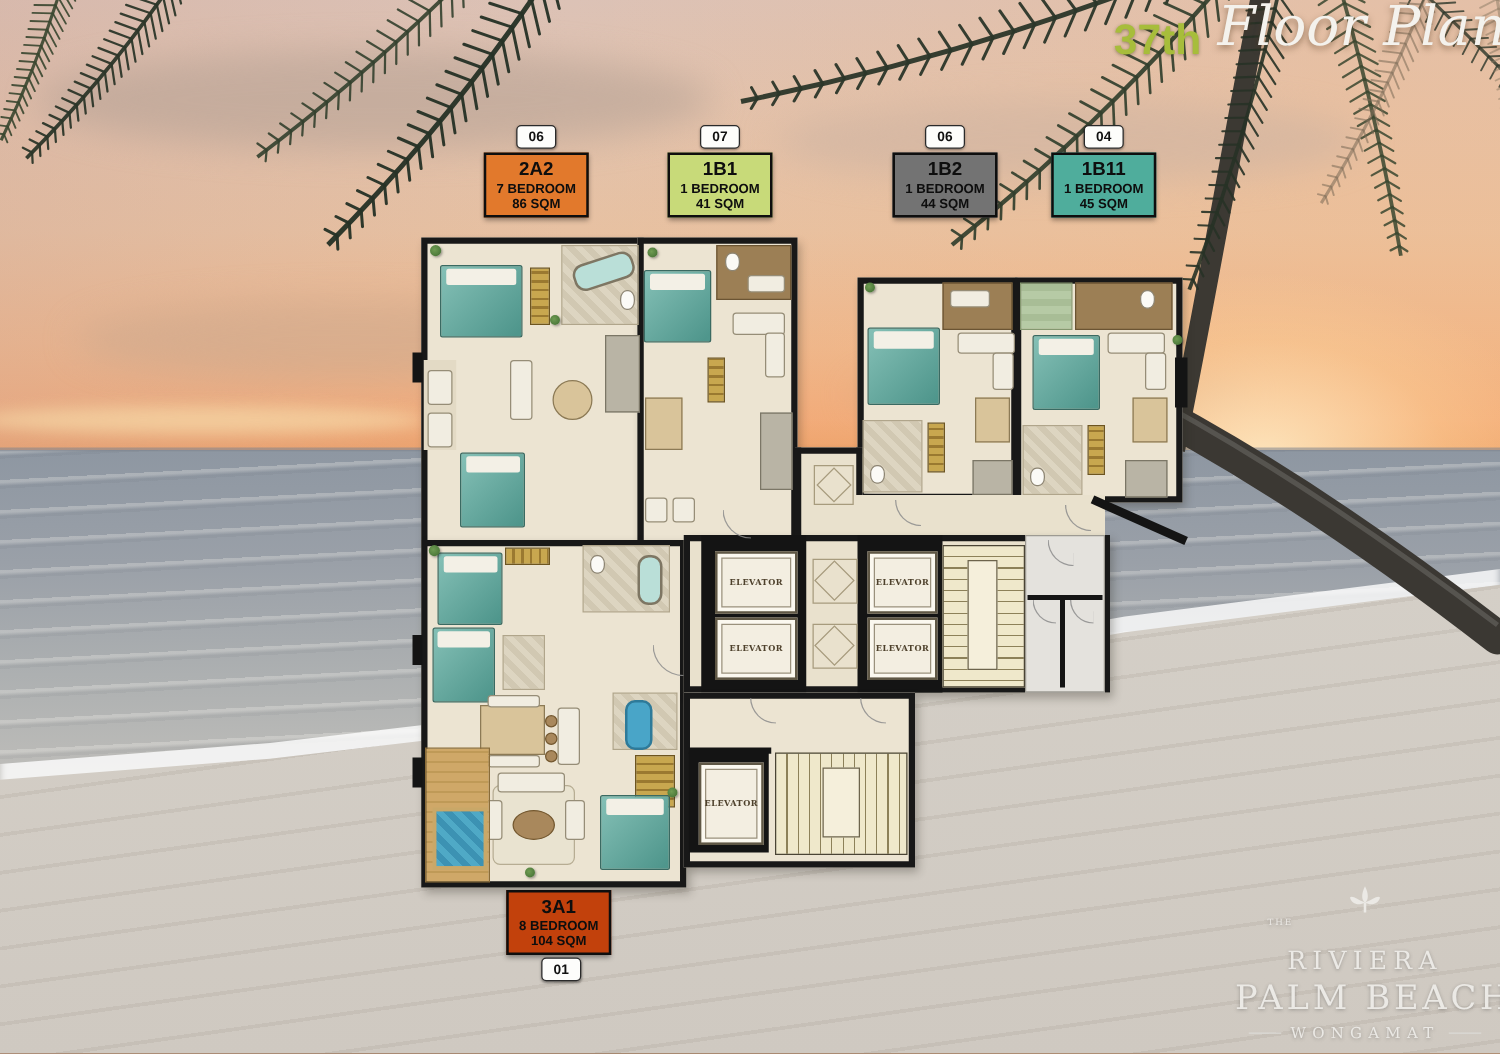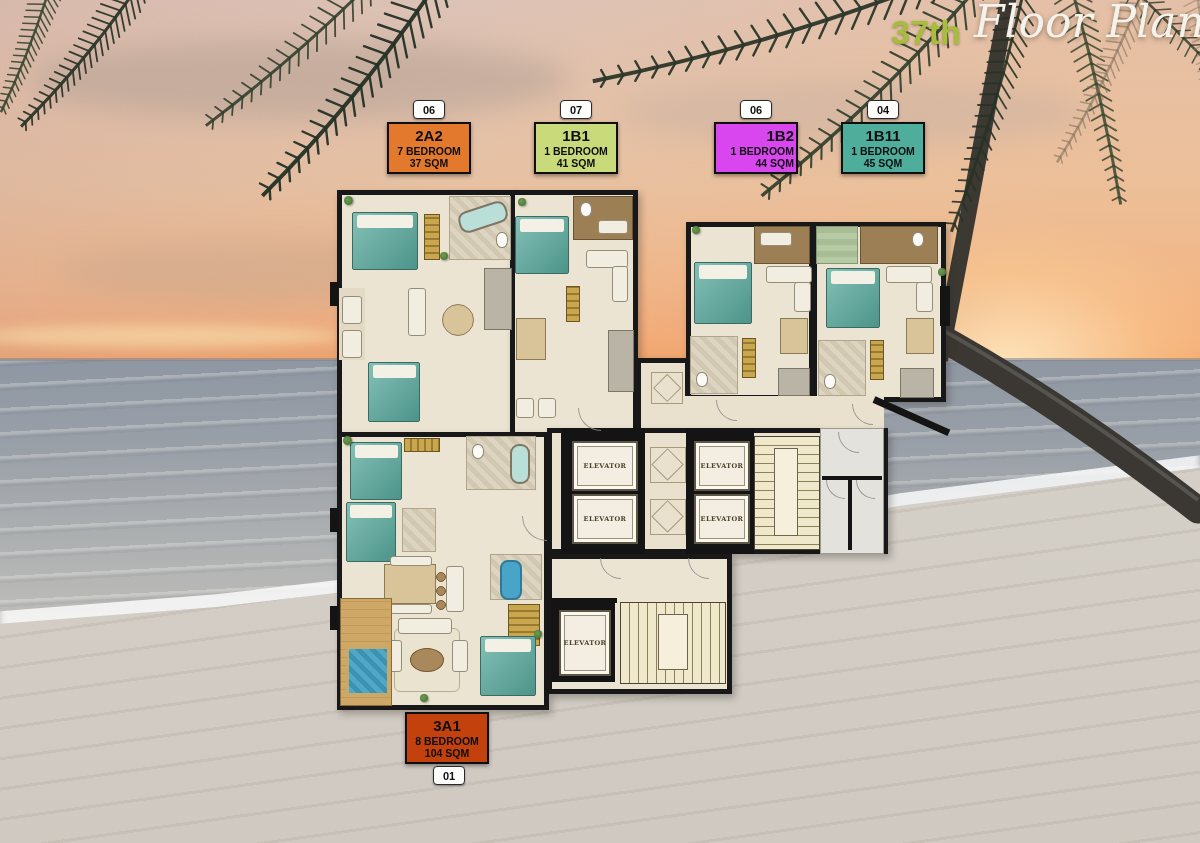--- a/index.html
+++ b/index.html
@@ -285,41 +285,57 @@
     <div class="black" style="left:330px;top:282px;width:8px;height:24px;"></div>
     <div class="black" style="left:330px;top:508px;width:8px;height:24px;"></div>
     <div class="black" style="left:330px;top:606px;width:8px;height:24px;"></div>
     <div class="black" style="left:940px;top:286px;width:10px;height:40px;"></div>
   </div>
 
   <div class="badge" style="left:413px;top:100px;">06</div>
   <div class="ulabel" style="left: 387px; top: 122px; background: rgb(226, 121, 44);">
     <div class="c">2A2</div>
     <div class="t">7 BEDROOM</div>
-    <div class="t">37 SQM</div>
+    <div class="t">86 SQM</div>
   </div>
   <div class="badge" style="left:560px;top:100px;">07</div>
   <div class="ulabel" style="left: 534px; top: 122px; background: rgb(200, 218, 121);">
     <div class="c">1B1</div>
     <div class="t">1 BEDROOM</div>
     <div class="t">41 SQM</div>
   </div>
   <div class="badge" style="left:740px;top:100px;">06</div>
-  <div class="ulabel" style="left: 714px; top: 122px; background: #d946ef; text-align: right;">
+  <div class="ulabel" style="left: 714px; top: 122px; background: #737373;">
     <div class="c">1B2</div>
     <div class="t">1 BEDROOM</div>
     <div class="t">44 SQM</div>
   </div>
   <div class="badge" style="left:867px;top:100px;">04</div>
   <div class="ulabel" style="left: 841px; top: 122px; background: rgb(79, 173, 156);">
     <div class="c">1B11</div>
     <div class="t">1 BEDROOM</div>
     <div class="t">45 SQM</div>
   </div>
   <div class="ulabel" style="left: 405px; top: 712px; background: #c2410c;">
     <div class="c">3A1</div>
     <div class="t">8 BEDROOM</div>
     <div class="t">104 SQM</div>
   </div>
   <div class="badge" style="left:433px;top:766px;">01</div>
 
+  <div class="logo">
+    <svg width="30" height="24" style="display:block;margin:0 auto;" viewBox="0 0 30 24">
+      <path d="M15 1 C12 7 12 12 15 14 C18 12 18 7 15 1 Z" fill="#ebe9e5"></path>
+      <path d="M15 14 C9 12 5 8 3 10 C4 15 10 17 15 14 Z" fill="#ebe9e5"></path>
+      <path d="M15 14 C21 12 25 8 27 10 C26 15 20 17 15 14 Z" fill="#ebe9e5"></path>
+      <rect x="14" y="14" width="2" height="8" fill="#ebe9e5"></rect>
+    </svg>
+    <span class="l-the">THE</span>
+    <div class="l-riviera">RIVIERA</div>
+    <div class="l-palm">PALM BEACH</div>
+    <div class="l-wong">
+      <span class="rule"></span>
+        <span>WONGAMAT</span>
+        <span class="rule"></span>
+    </div>
+  </div>
 
 </div>
 
 </body></html>

